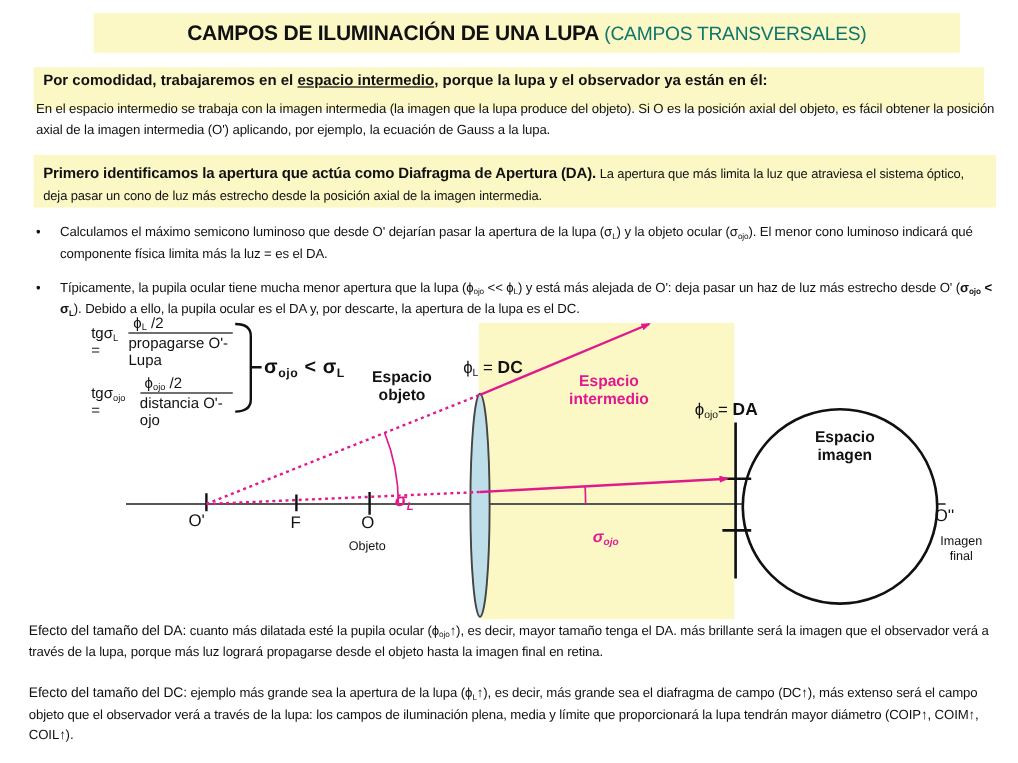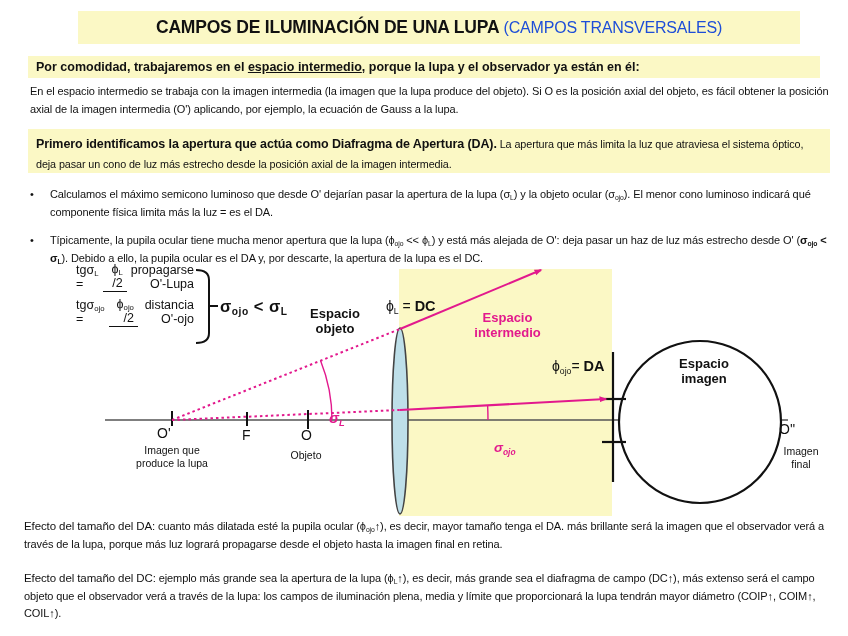--- a/index.html
+++ b/index.html
@@ -12,44 +12,44 @@
   #page{
     position:relative;width:848px;height:636px;background:#ffffff;overflow:hidden;
     font-family:"Liberation Sans",sans-serif;color:var(--ink);
   }
   
   .titlebar{
     position:absolute;left:78px;top:11px;width:722px;height:33px;
     background:var(--yellow);text-align:center;line-height:33px;white-space:nowrap;
   }
   .titlebar .t-bold{font-weight:bold;font-size:17.5px;letter-spacing:-0.2px;}
-  .titlebar .t-norm{font-size:16px;color:#1d4ed8;letter-spacing:-0.2px;}
+  .titlebar .t-norm{font-size:16px;color:#0f766e;letter-spacing:-0.2px;}
   .hl1{
-    position:absolute;left:28px;top:56px;width:792px;height:22px;background:var(--yellow);
+    position:absolute;left:28px;top:56px;width:792px;height:36px;background:var(--yellow);
     font-weight:bold;font-size:12.5px;line-height:22px;padding-left:8px;box-sizing:border-box;white-space:nowrap;
   }
   .hl1 .u{text-decoration:underline;}
   .para1{
     position:absolute;left:30px;top:83px;width:800px;
     font-size:11px;line-height:1.62;letter-spacing:-0.1px;
   }
   .dabox{
     position:absolute;left:28px;top:129px;width:802px;height:44px;background:var(--yellow);
     box-sizing:border-box;padding:5px 8px;font-size:10.8px;line-height:1.7;letter-spacing:-0.1px;
   }
   .dabox .lead{font-weight:bold;font-size:12.5px;}
   .bullets{position:absolute;left:26px;top:186px;width:806px;}
   .bullet{display:flex;gap:14px;font-size:11px;line-height:1.6;letter-spacing:-0.1px;margin-bottom:11px;}
   .bullet .dot{width:6px;padding-left:4px;font-size:11px;}
   .bullet .btxt{flex:1;}
   sub{font-size:0.62em;vertical-align:-0.3em;line-height:0;}
   
   .fbox{position:absolute;left:44px;top:262px;width:150px;font-size:12.5px;}
   .feq{display:flex;align-items:center;gap:5px;margin-bottom:5px;margin-left:32px;}
-  .frac{display:inline-flex;flex-direction:row;text-align:right;}
+  .frac{display:inline-flex;flex-direction:column;text-align:left;}
   .frac .num{border-bottom:1.4px solid #111;padding:0 4px 1px 4px;}
   .frac .den{padding-top:1px;}
   .fres{position:absolute;left:220px;top:297px;font-size:16.5px;font-weight:bold;letter-spacing:0.5px;}
   
   .dlabel{position:absolute;}
   .lbl-espacio{font-weight:bold;font-size:13px;line-height:1.18;text-align:center;}
   .lbl-magenta{color:var(--magenta);}
   .lbl-phi{font-size:14px;}
   .lbl-phi b{font-size:14.5px;}
   .lbl-sigma{color:var(--magenta);font-weight:bold;font-style:italic;margin-top:40px;}
@@ -154,41 +154,37 @@
     <div>Espacio</div>
     <div>objeto</div>
   </div>
   <div class="dlabel lbl-phi" style="left:386px;top:298px;">
     <span>ϕ</span><sub>L</sub><span> = </span><b>DC</b>
   </div>
   <div class="dlabel lbl-espacio lbl-magenta" style="left:455px;top:310px;width:105px;">
     <div>Espacio</div>
     <div>intermedio</div>
   </div>
-  <div class="dlabel lbl-phi" style="left:552px;top:333px;margin-top:25px;">
+  <div class="dlabel lbl-phi" style="left:579px;top:333px;">
     <span>ϕ</span><sub>ojo</sub><span>= </span><b>DA</b>
   </div>
   <div class="dlabel lbl-espacio" style="left:663px;top:356px;width:82px;">
     <div>Espacio</div>
     <div>imagen</div>
   </div>
   <div class="dlabel lbl-sigma" style="left:329px;top:369px;font-size:15px;">
     <span>σ</span><sub>L</sub>
   </div>
   <div class="dlabel lbl-sigma" style="left:494px;top:400px;font-size:13.5px;">
     <span>σ</span><sub>ojo</sub>
   </div>
   <div class="dlabel lbl-axis" style="left:157px;top:425px;">O'</div>
   <div class="dlabel lbl-axis" style="left:242px;top:427px;">F</div>
   <div class="dlabel lbl-axis" style="left:301px;top:427px;">O</div>
   <div class="dlabel lbl-axis" style="left:779px;top:421px;">O''</div>
-  <div class="dlabel lbl-small" style="left:112px;top:444px;width:120px;">
-    <div>Imagen que</div>
-    <div>produce la lupa</div>
-  </div>
   <div class="dlabel lbl-small" style="left:280px;top:449px;width:52px;">Objeto</div>
   <div class="dlabel lbl-small" style="left:772px;top:445px;width:58px;">
     <div>Imagen</div>
     <div>final</div>
   </div>
 
   <div class="effect" id="effect-da">
     <span class="lead">Efecto del tamaño del DA:</span><span>  cuanto más dilatada esté la pupila ocular (ϕ</span><sub>ojo</sub><span>↑), es decir, mayor tamaño tenga el DA. más brillante será la imagen que el observador verá a través de la lupa, porque más luz logrará propagarse desde el objeto hasta la imagen final en retina.</span>
   </div>
   <div class="effect" id="effect-dc">

